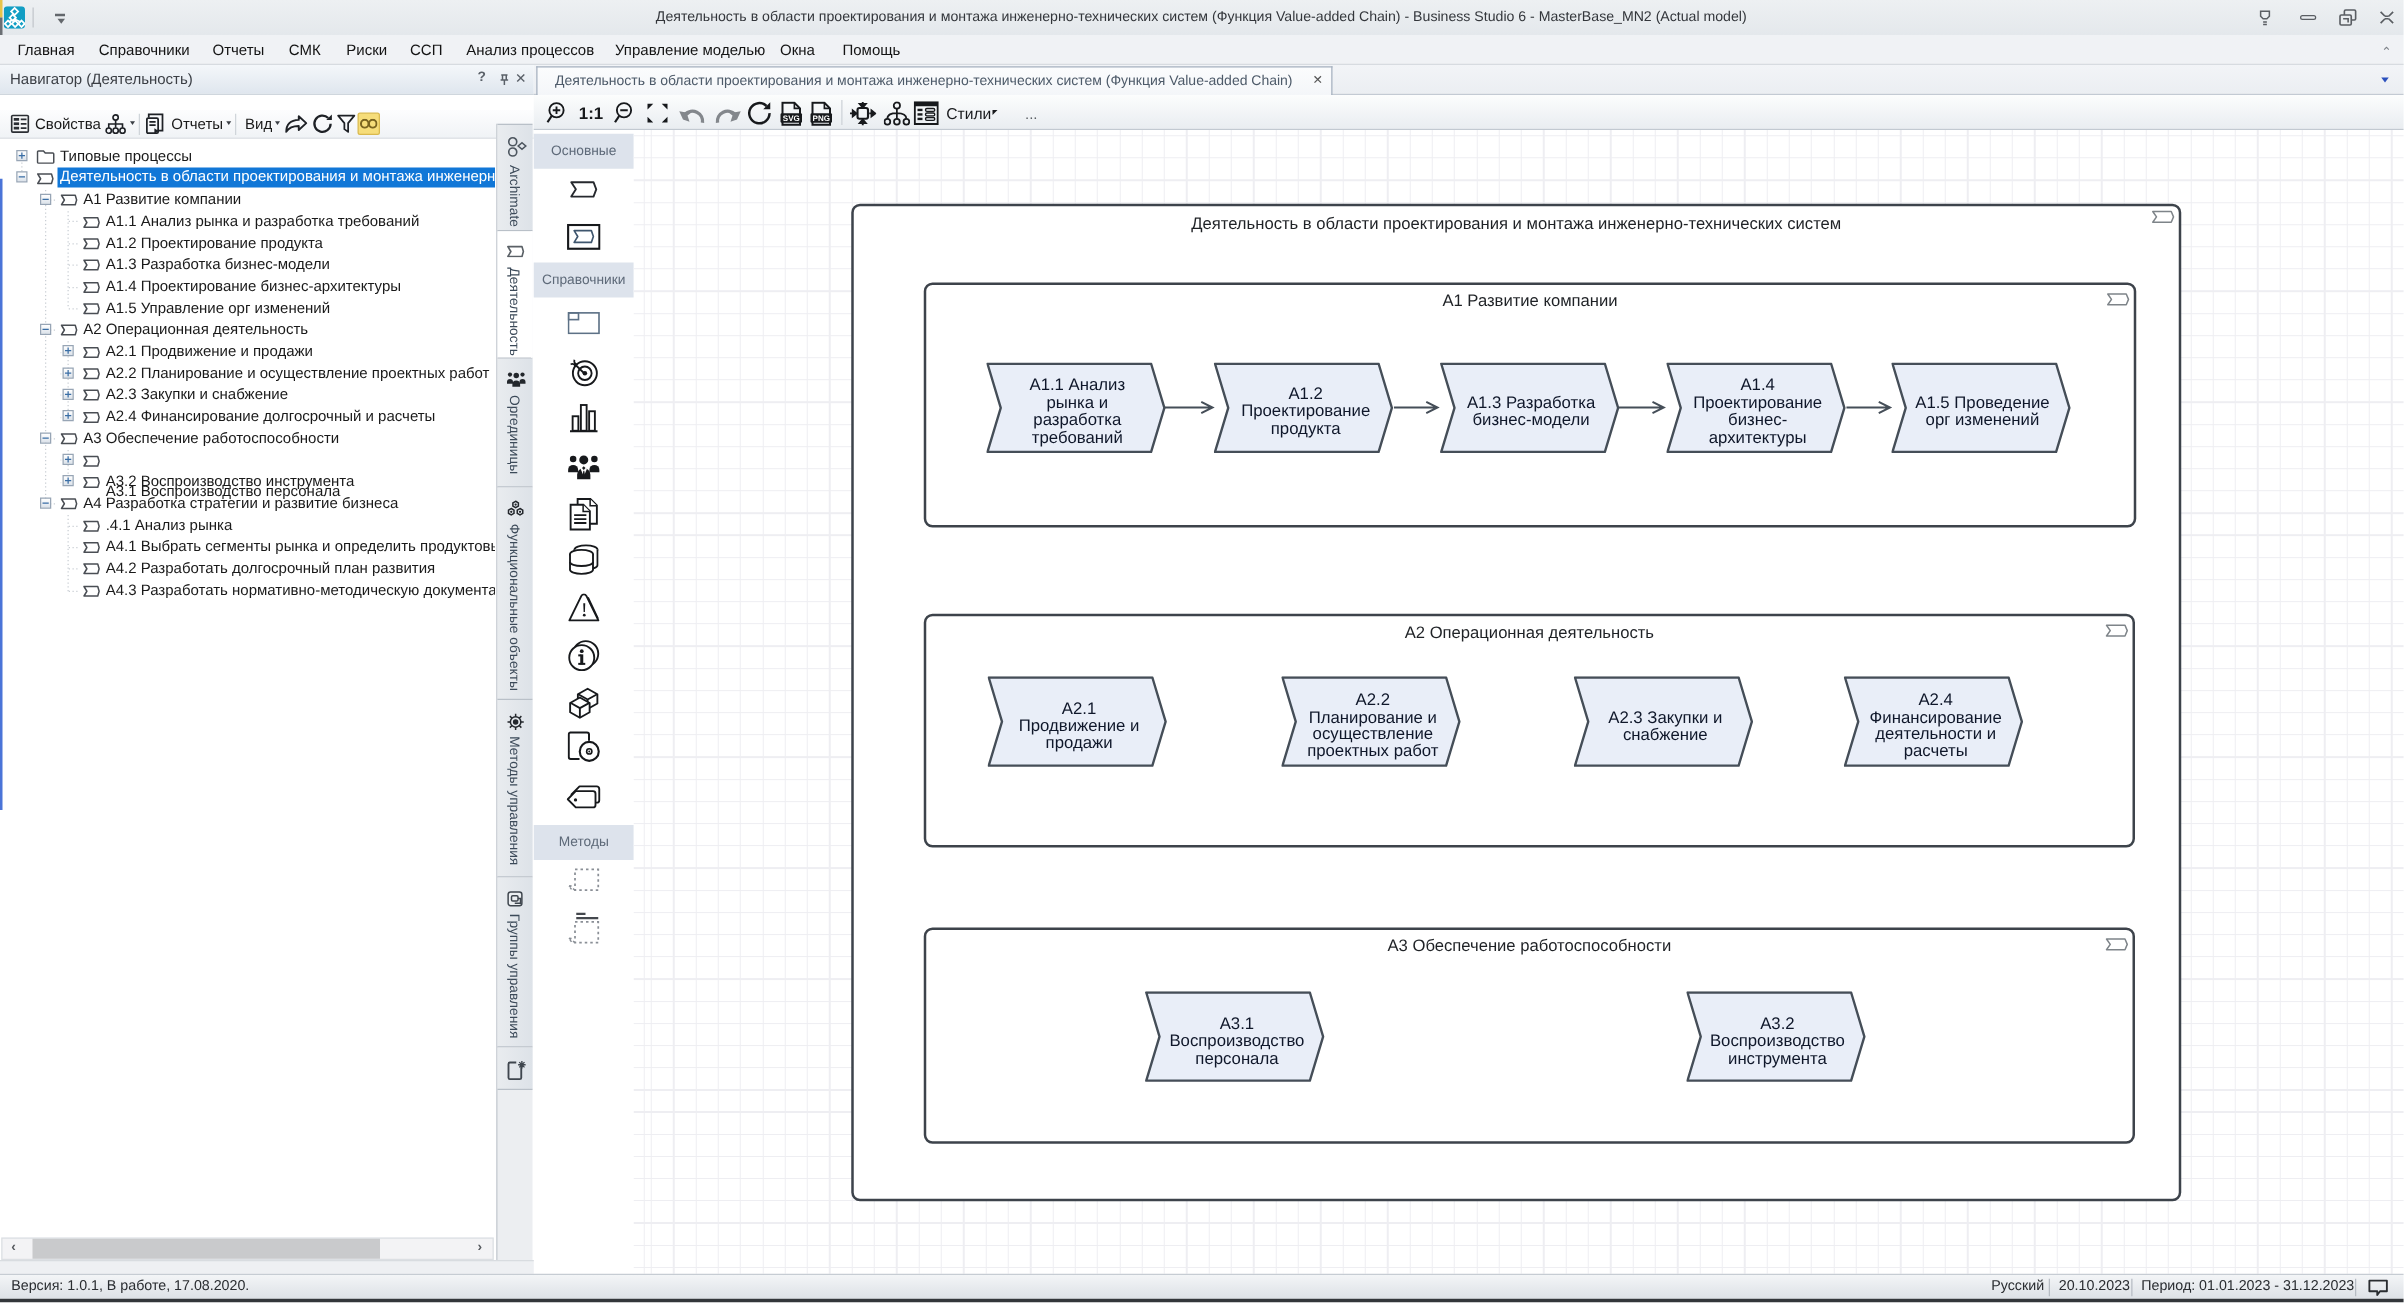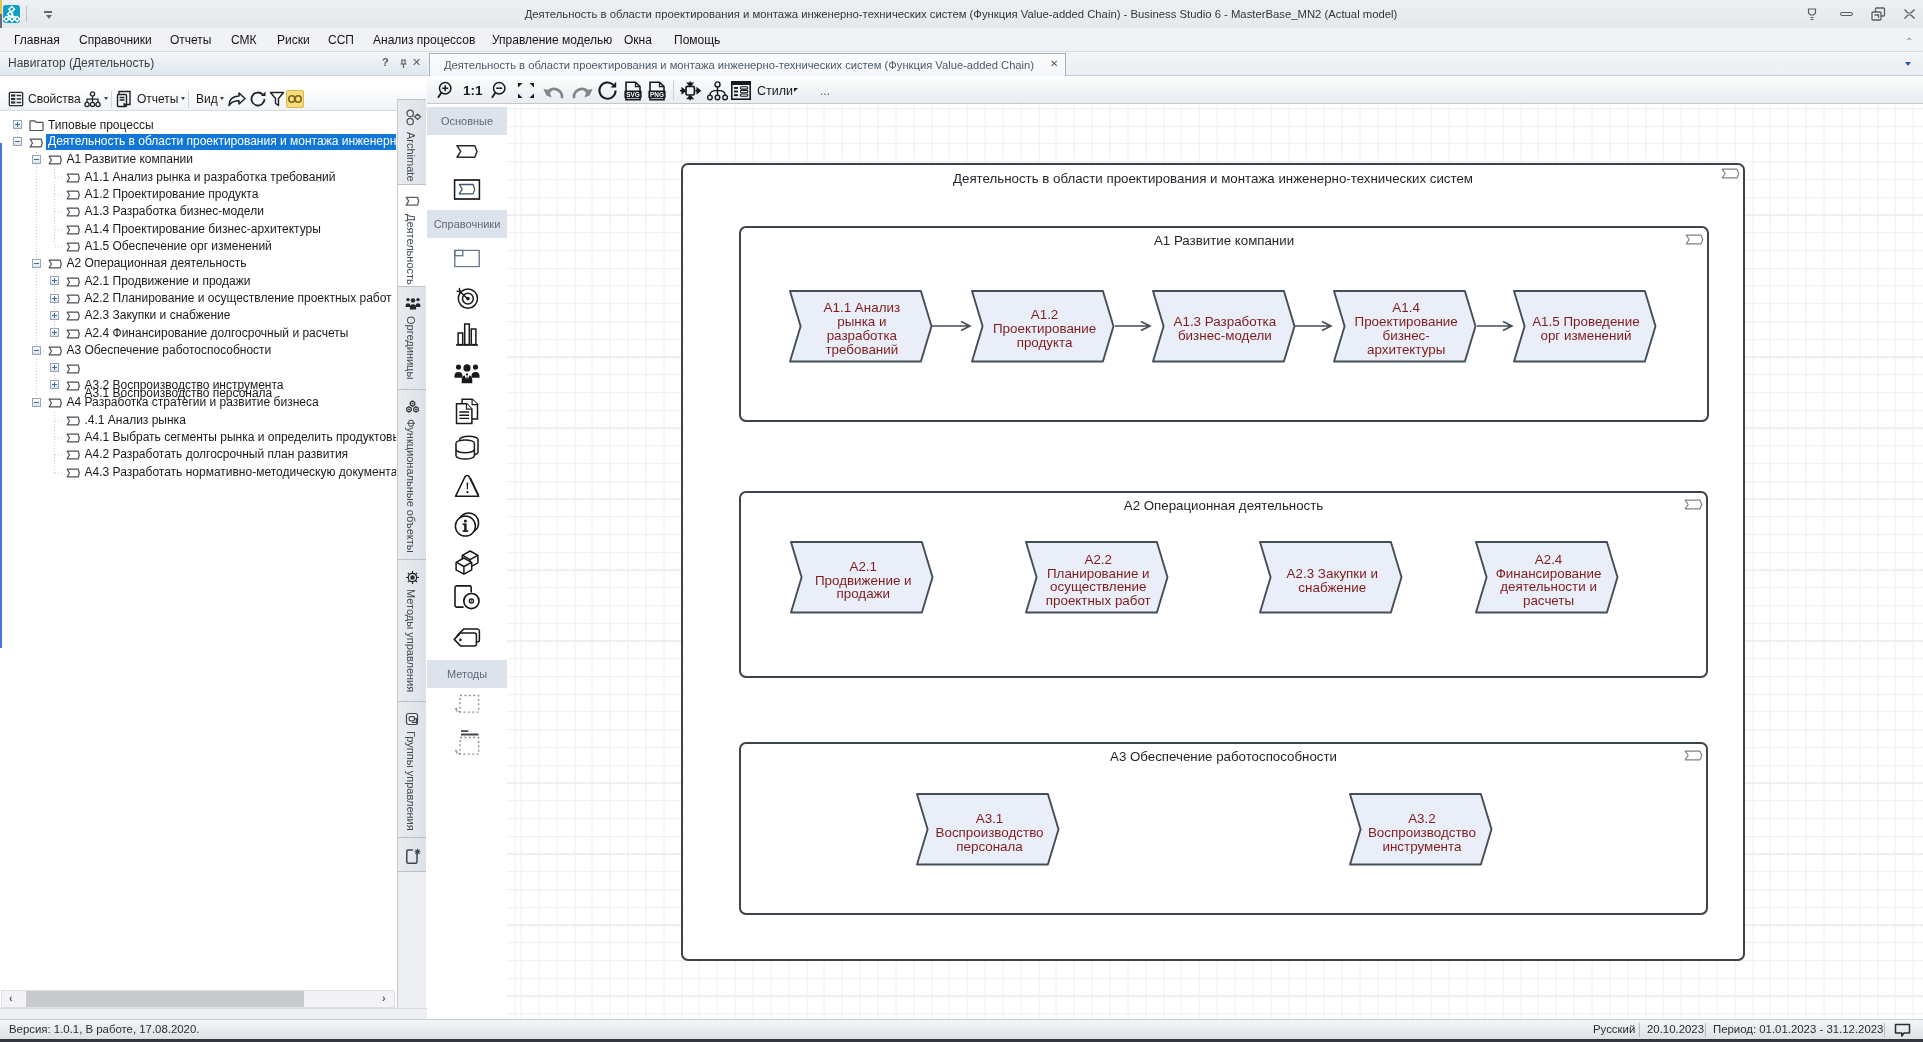--- a/index.html
+++ b/index.html
@@ -36,21 +36,21 @@
 .phead{position:absolute;left:0;width:80px;height:28px;background:#dde3ec;color:#5e6a79;font-size:11px;text-align:center;line-height:28px;}
 .pico{position:absolute;left:40px;transform:translate(-50%,-50%);}
 #canvas{left:507px;top:104px;width:1416px;height:915px;background:
  repeating-linear-gradient(90deg,#eeeef2 0 1px,transparent 1px 17.85px),
  repeating-linear-gradient(#eeeef2 0 1px,transparent 1px 17.75px);
  background-position:13.6px 4.2px;background-color:#fff;}
 
 .gbox{position:absolute;background:#fff;border:2px solid #3d434b;border-radius:7px;}
 .gtitle{position:absolute;font-size:13.3px;color:#1f2226;text-align:center;white-space:nowrap;transform:translateX(-50%);}
 .chev{position:absolute;}
-.chevt{position:absolute;font-size:13.4px;line-height:13.9px;color:#7f1d1d;text-align:center;transform:translate(-50%,-50%);width:150px;}
+.chevt{position:absolute;font-size:13.4px;line-height:13.9px;color:#0f172a;text-align:center;transform:translate(-50%,-50%);width:150px;}
 
 #sbar{left:0;top:1019px;width:1923px;height:20px;background:linear-gradient(#f3f5f7,#dde1e6);border-top:1px solid #c6ccd3;font-size:11.4px;}
 #sbot{left:0;top:1039px;width:1923px;height:3px;background:#33363a;}
 .sep12{position:absolute;top:3px;width:1px;height:14px;background:#b6bcc3;}
 
 #hscroll{left:1px;top:990px;width:394px;height:18px;background:#f3f3f5;border:1px solid #dcdfe3;}
 #hthumb{position:absolute;left:24px;top:0px;width:278px;height:16px;background:#c9cacc;}
 .sarr{position:absolute;top:1px;font-size:11px;color:#55595e;font-weight:bold;}
 
 </style></head><body>
@@ -247,21 +247,21 @@
 <div class="trow">
 <div class="ticon" style="left:66px"><svg width="14.5" height="10" viewBox="0 0 14.5 10">
           <polygon points="1.2 1.2,12.2 1.2,13.3 5.0,12.2 8.8,1.2 8.8,3.5 5.0" fill="#fff" stroke="#4a4e54" stroke-width="1.2" stroke-linejoin="round"></polygon>
         </svg></div>
 <div class="trtxt" style="left:84.5px;">А1.4 Проектирование бизнес-архитектуры</div>
 </div>
 <div class="trow">
 <div class="ticon" style="left:66px"><svg width="14.5" height="10" viewBox="0 0 14.5 10">
           <polygon points="1.2 1.2,12.2 1.2,13.3 5.0,12.2 8.8,1.2 8.8,3.5 5.0" fill="#fff" stroke="#4a4e54" stroke-width="1.2" stroke-linejoin="round"></polygon>
         </svg></div>
-<div class="trtxt" style="left:84.5px;">А1.5 Обеспечение орг изменений</div>
+<div class="trtxt" style="left:84.5px;">А1.5 Управление орг изменений</div>
 </div>
 <div class="trow">
 <div class="ebox" style="left:32px">
         <i></i>
       </div>
 <div class="ticon" style="left:48px"><svg width="14.5" height="10" viewBox="0 0 14.5 10">
           <polygon points="1.2 1.2,12.2 1.2,13.3 5.0,12.2 8.8,1.2 8.8,3.5 5.0" fill="#fff" stroke="#4a4e54" stroke-width="1.2" stroke-linejoin="round"></polygon>
         </svg></div>
 <div class="trtxt" style="left:66.5px;">А2 Операционная деятельность</div>
 </div>

